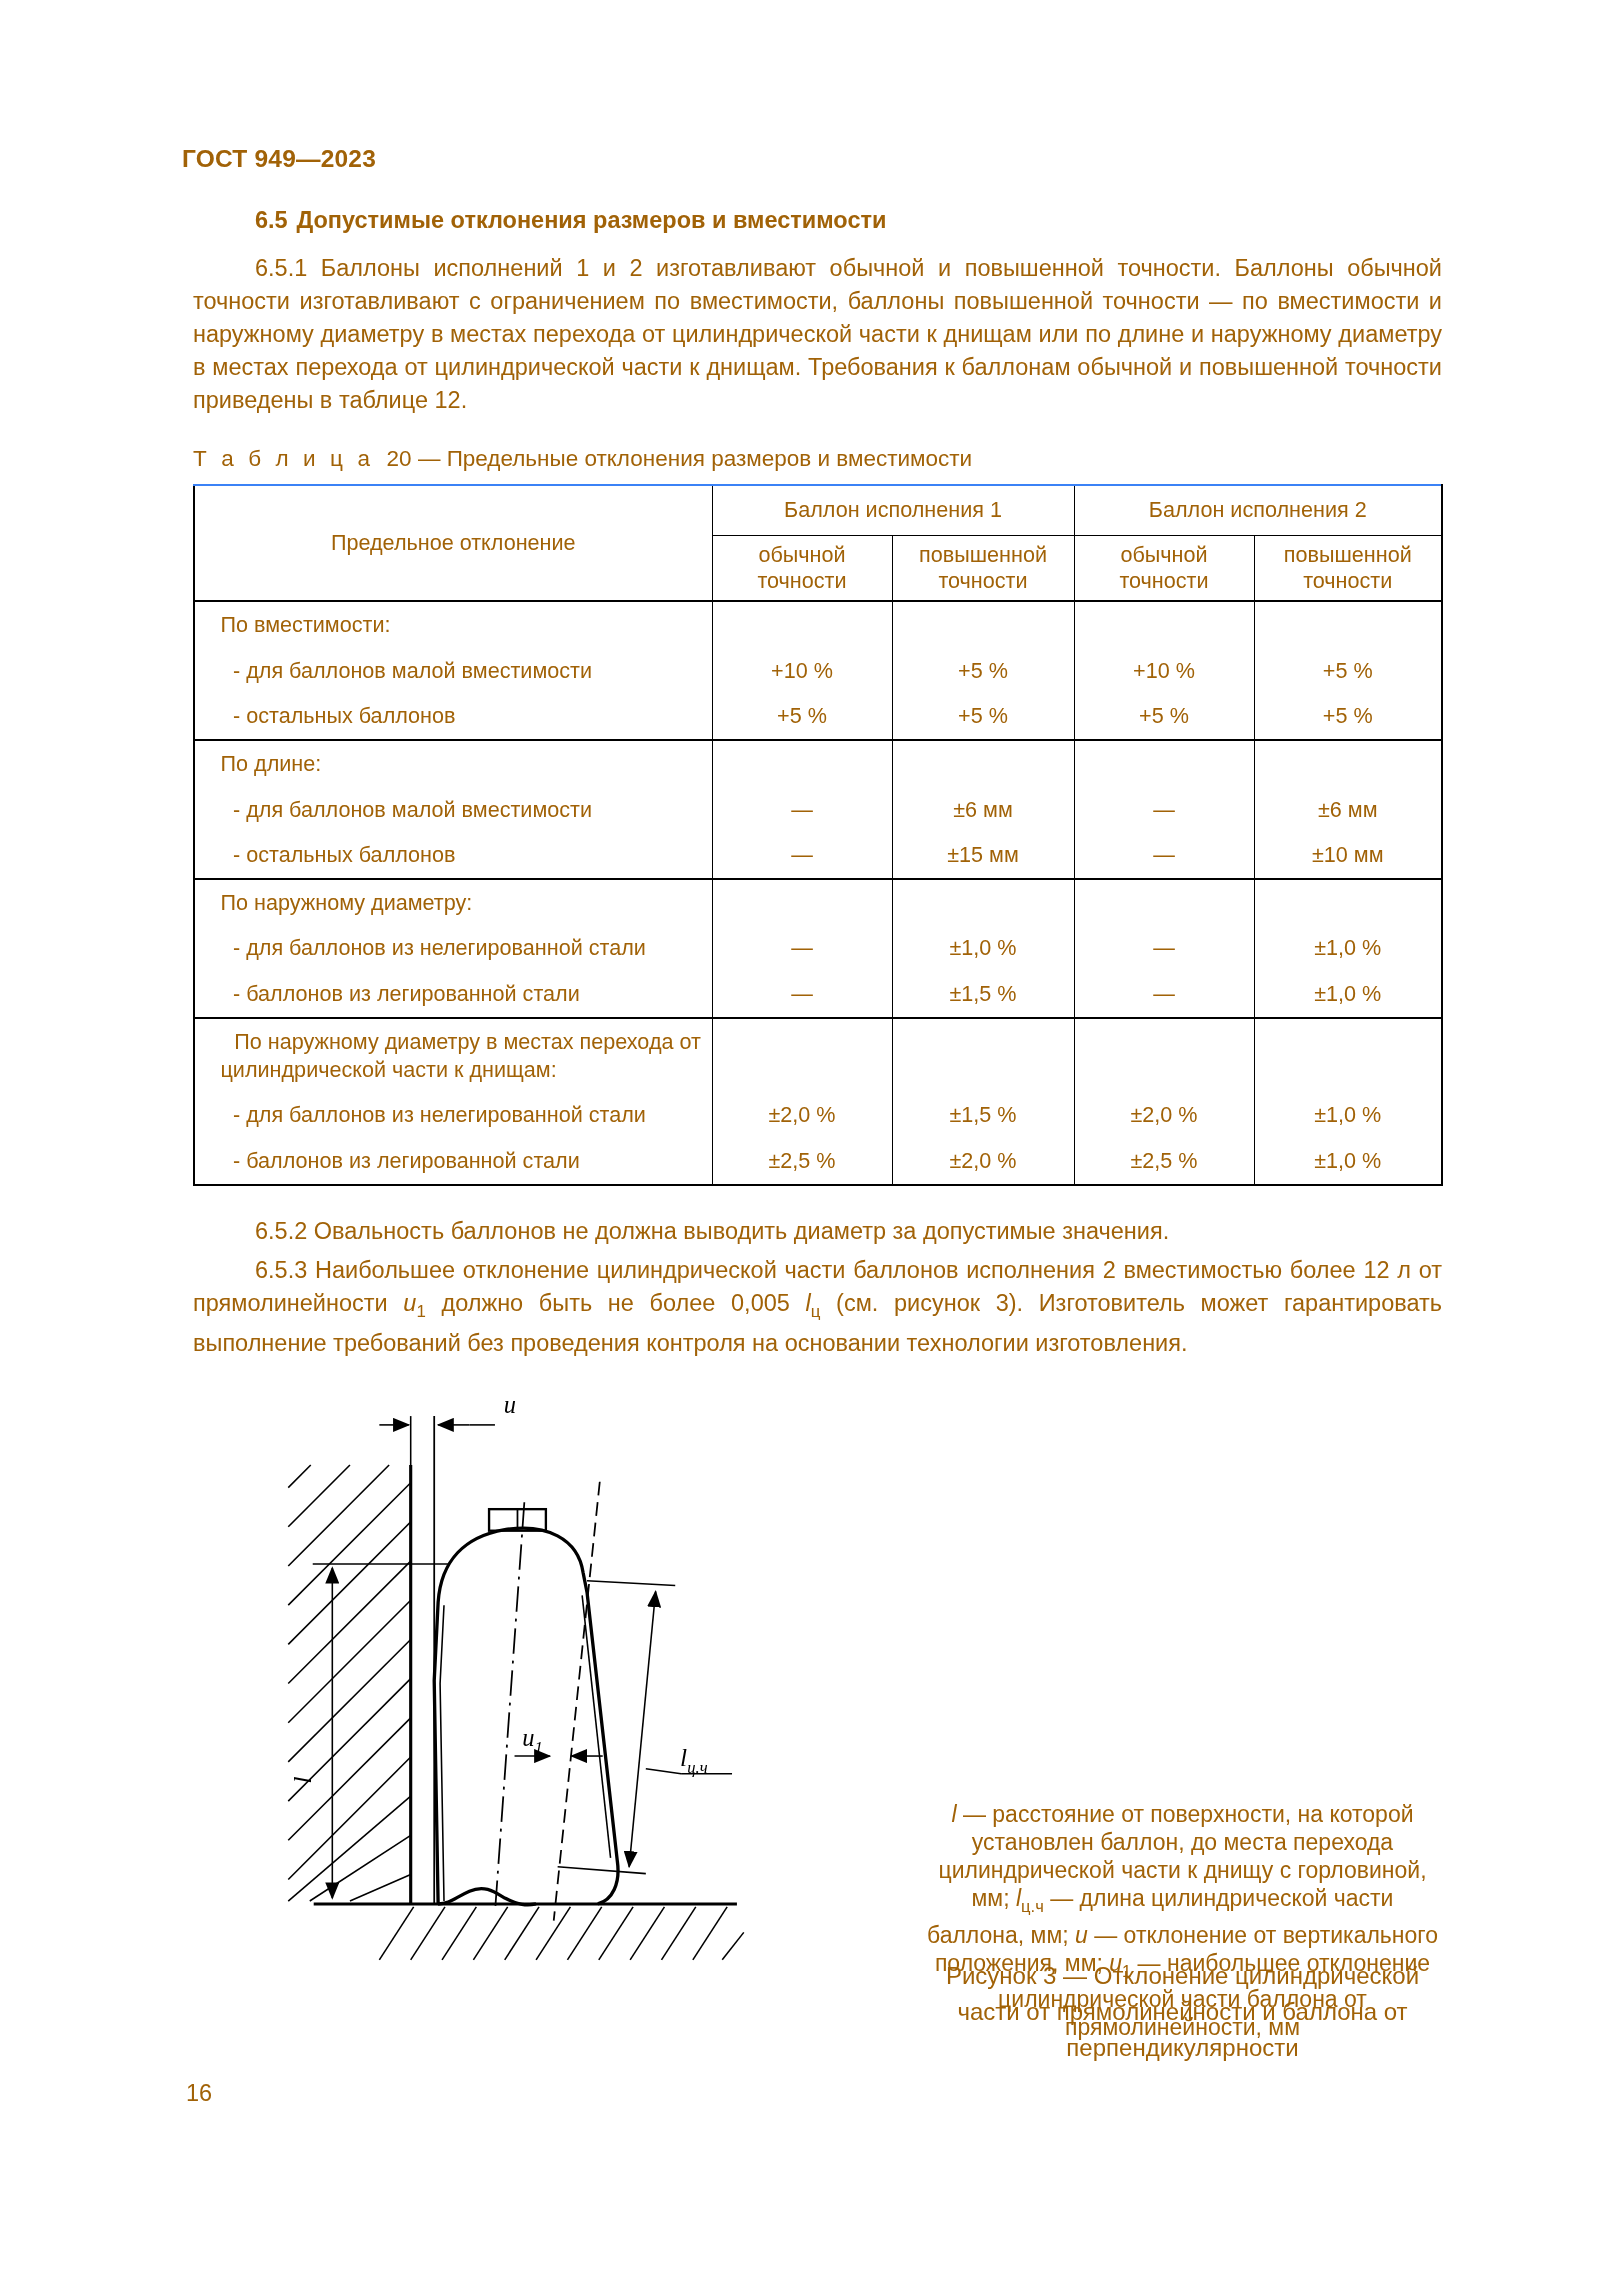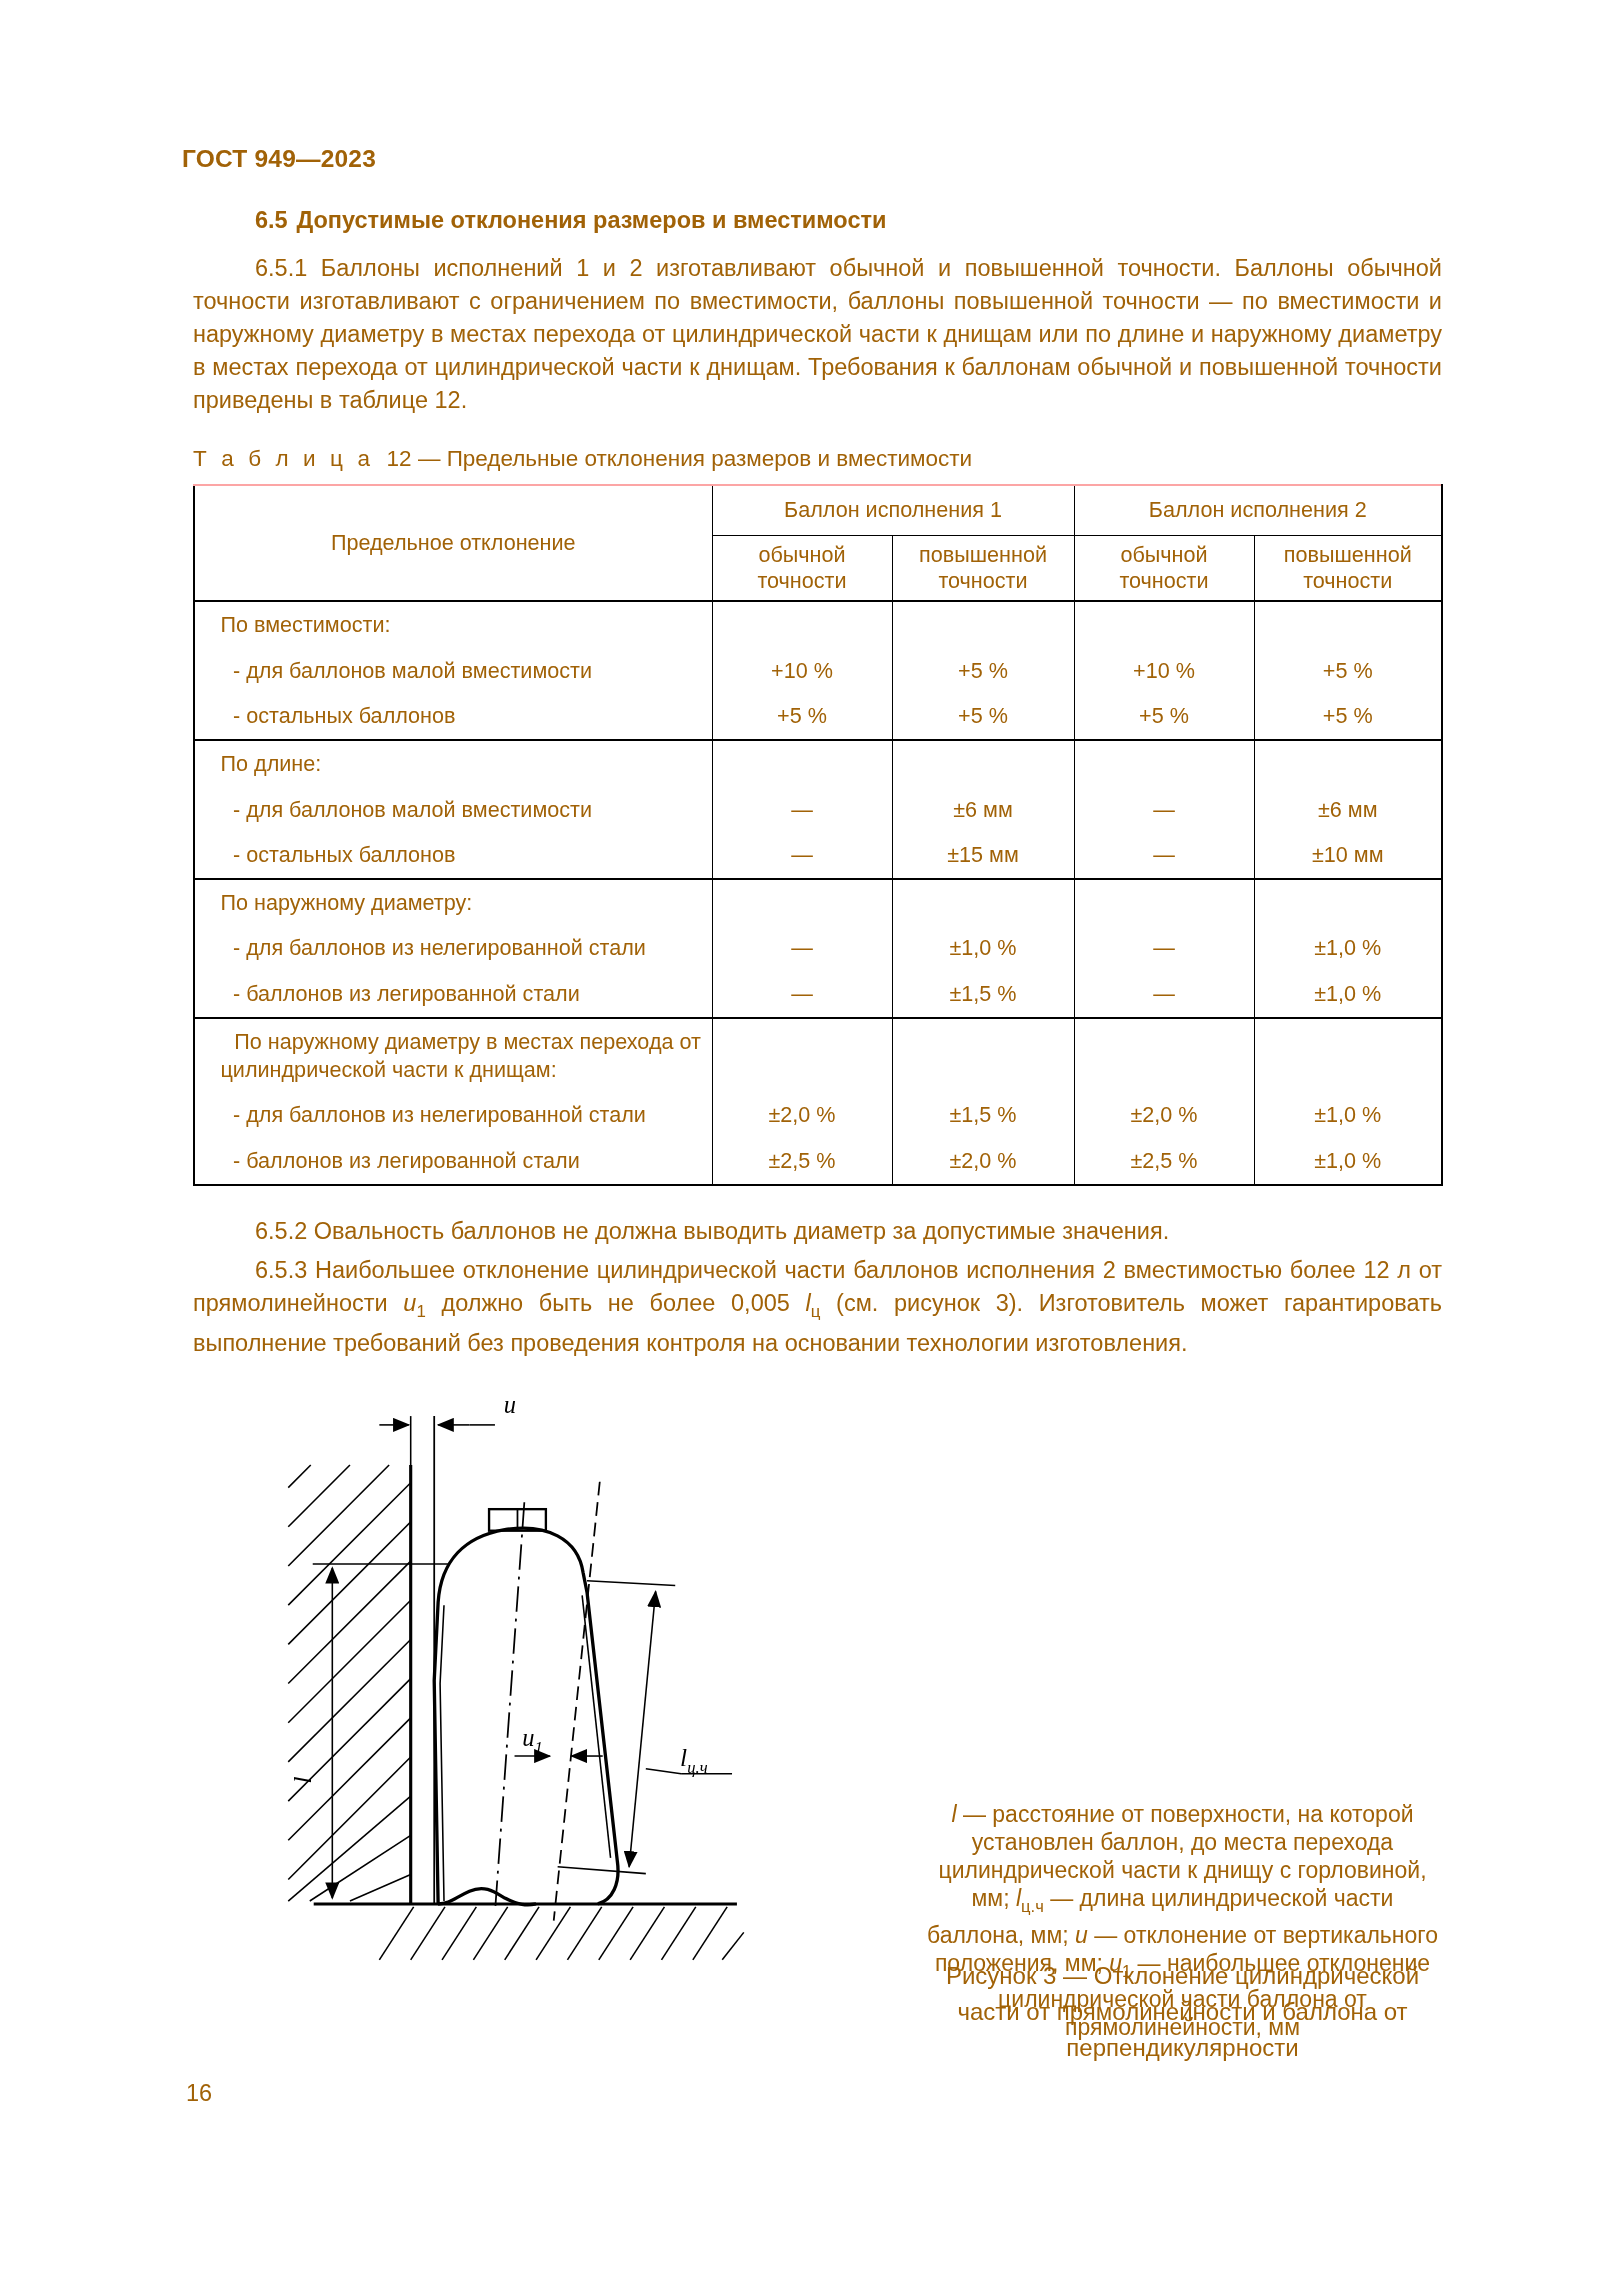--- a/index.html
+++ b/index.html
@@ -92,21 +92,21 @@
   table.gost tbody td.lbl.group  { padding-left: 25.5px; }
   table.gost tbody td.lbl.item   { padding-left: 38px; }
   table.gost tbody td.lbl.wrapblock {
     padding-left: 25.5px;
     text-indent: 13.7px;
   }
   table.gost tbody td.val {
     text-align: center;
     line-height: 28px;
   }
-  table.gost .outer-top    { border-top: 2px solid #fca5a5; margin-left: 39px; }
+  table.gost .outer-top    { border-top: 2px solid #3b82f6; margin-left: 39px; }
   table.gost .outer-left   { border-left: 2px solid #000; }
   table.gost .outer-right  { border-right: 2px solid #000; }
   table.gost tbody td { border-top: none; border-bottom: none; }
   table.gost tbody tr.sep-top td { border-top: 2px solid #000; }
   table.gost tbody tr.last td { border-bottom: 2px solid #000; }
 
   .after-table { margin-top: 29px; }
 
   
   .figure-wrap {
@@ -158,21 +158,21 @@
 
   <div class="content">
 
     <h2 class="section-title">
       <span class="num">6.5</span><span>Допустимые отклонения размеров и вместимости</span>
     </h2>
 
     <p class="para">6.5.1  Баллоны исполнений 1 и 2 изготавливают обычной и повышенной точности. Баллоны обычной точности изготавливают с ограничением по вместимости, баллоны повышенной точности — по вместимости и наружному диаметру в местах перехода от цилиндрической части к днищам или по длине и наружному диаметру в местах перехода от цилиндрической части к днищам. Требования к баллонам обычной и повышенной точности приведены в таблице 12.</p>
 
     <div class="table-caption">
-      <span class="spaced">Т а б л и ц а</span>&nbsp;&nbsp;<span>12</span>&nbsp;<span>—</span>&nbsp;<span>Предельные отклонения размеров и вместимости</span>
+      <span class="spaced">Т а б л и ц а</span>&nbsp;&nbsp;<span>20</span>&nbsp;<span>—</span>&nbsp;<span>Предельные отклонения размеров и вместимости</span>
     </div>
 
     <table class="gost">
       <colgroup>
         <col style="width:518px">
         <col style="width:180px">
         <col style="width:182px">
         <col style="width:180px">
         <col style="width:188px">
       </colgroup>

